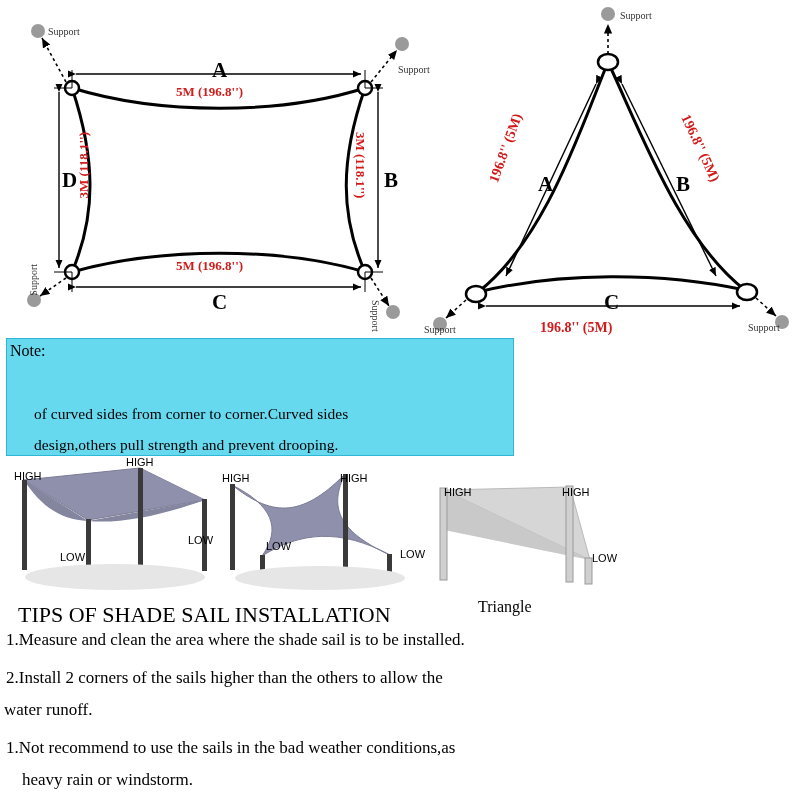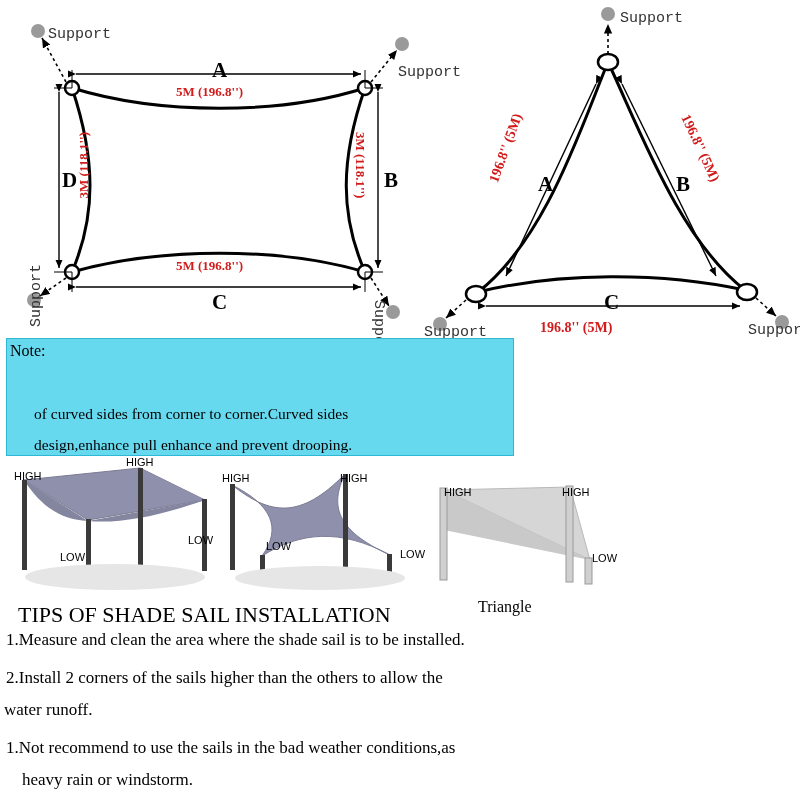--- a/index.html
+++ b/index.html
@@ -36,23 +36,23 @@
     font-weight: bold;
     font-family: "Liberation Serif", serif;
   }
   .letter {
     color: #000;
     font-weight: bold;
     font-size: 21px;
     font-family: "Liberation Serif", serif;
   }
   .support-txt {
-    font-size: 15px;
+    font-size: 10px;
     color: #333;
-    font-family: Liberation Mono, monospace;
+    font-family: Liberation Serif, serif;
     text-align: right;
   }
   .note-box {
     position: absolute;
     left: 6px;
     top: 338px;
     width: 508px;
     height: 118px;
     background: #66d9ef;
     border: 1px solid #2fb8d6;
@@ -229,21 +229,21 @@
   <div class="lbl letter" style="left:604px; top:290px;">C</div>
   <div class="lbl dim-red" style="left:540px; top:320px; font-size:14px;">196.8'' (5M)</div>
 
   <div class="lbl support-txt" style="left:620px; top:10px;">Support</div>
   <div class="lbl support-txt" style="left:748px; top:322px;">Support</div>
   <div class="lbl support-txt" style="left:424px; top:324px;">Support</div>
 
   <div class="note-box"></div>
   <div class="note-title">Note:</div>
   <div class="note-line" style="top:405px;">of curved sides from corner to corner.Curved sides</div>
-  <div class="note-line" style="top:436px;">design,enhance pull enhance and prevent drooping.</div>
+  <div class="note-line" style="top:436px;">design,others pull strength and prevent drooping.</div>
 
   <div class="lbl hl" style="left:14px; top:470px;">HIGH</div>
   <div class="lbl hl" style="left:126px; top:456px;">HIGH</div>
   <div class="lbl hl" style="left:60px; top:551px;">LOW</div>
   <div class="lbl hl" style="left:188px; top:534px;">LOW</div>
 
   <div class="lbl hl" style="left:222px; top:472px;">HIGH</div>
   <div class="lbl hl" style="left:340px; top:472px;">HIGH</div>
   <div class="lbl hl" style="left:266px; top:540px;">LOW</div>
   <div class="lbl hl" style="left:400px; top:548px;">LOW</div>

